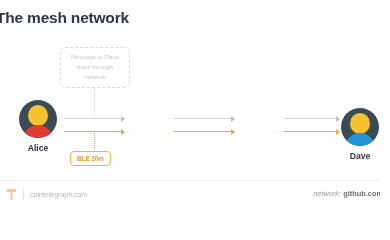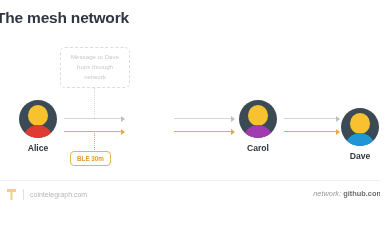--- a/index.html
+++ b/index.html
@@ -258,27 +258,20 @@
 
   <div class="node" style="left:8px; top:100px;">
     <div class="avatar">
       <div class="head"></div>
       <div class="shoulders" style="background:#e03b33;"></div>
     </div>
     <div class="node-label">Alice</div>
   </div>
 
 
-  <div class="node" style="left:228px; top:100px;">
-    <div class="avatar">
-      <div class="head"></div>
-      <div class="shoulders" style="background:#a23bb0;"></div>
-    </div>
-    <div class="node-label">Carol</div>
-  </div>
 
   <div class="node" style="left:330px; top:108px;">
     <div class="avatar">
       <div class="head"></div>
       <div class="shoulders" style="background:#2196d6;"></div>
     </div>
     <div class="node-label">Dave</div>
   </div>
 
   <div id="footer-divider"></div>

